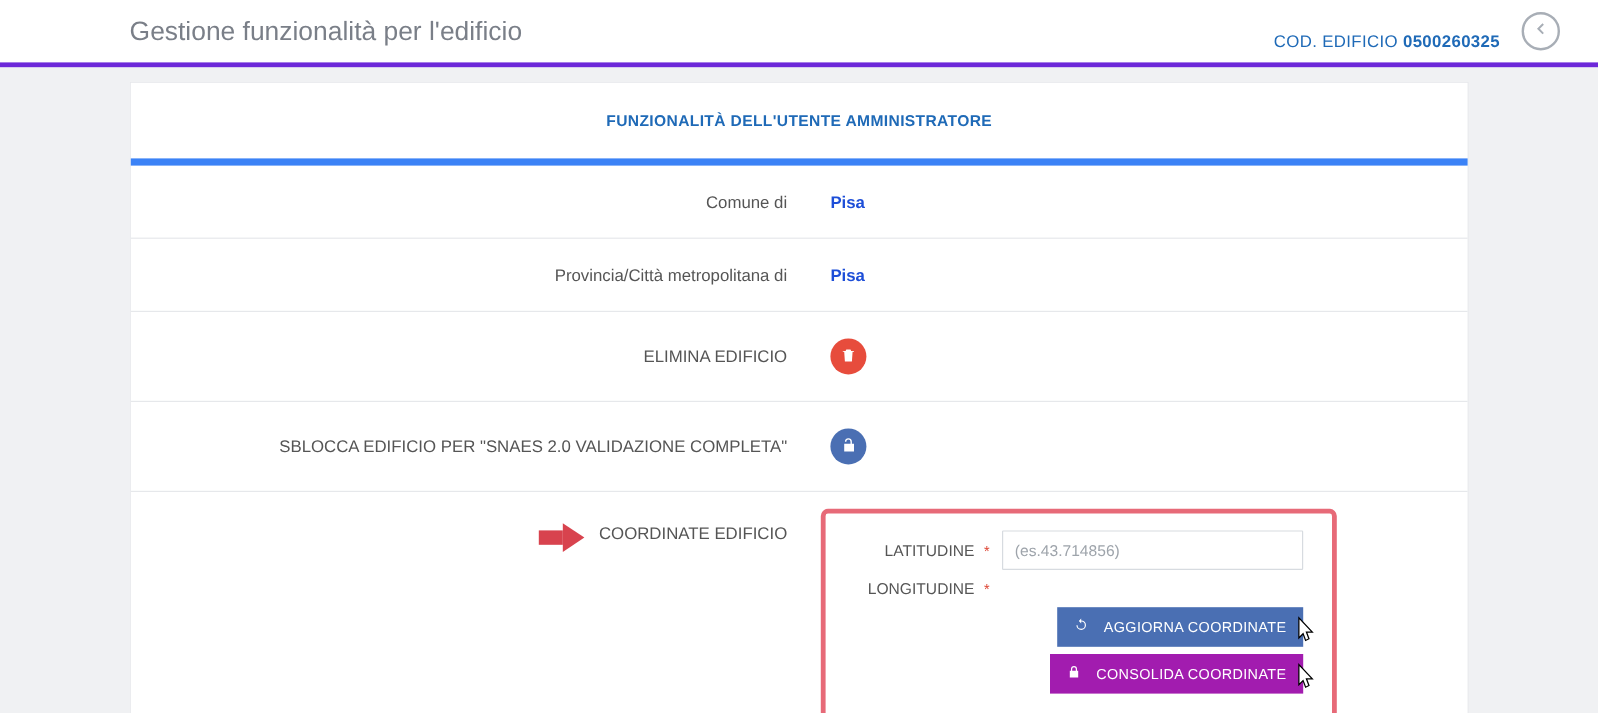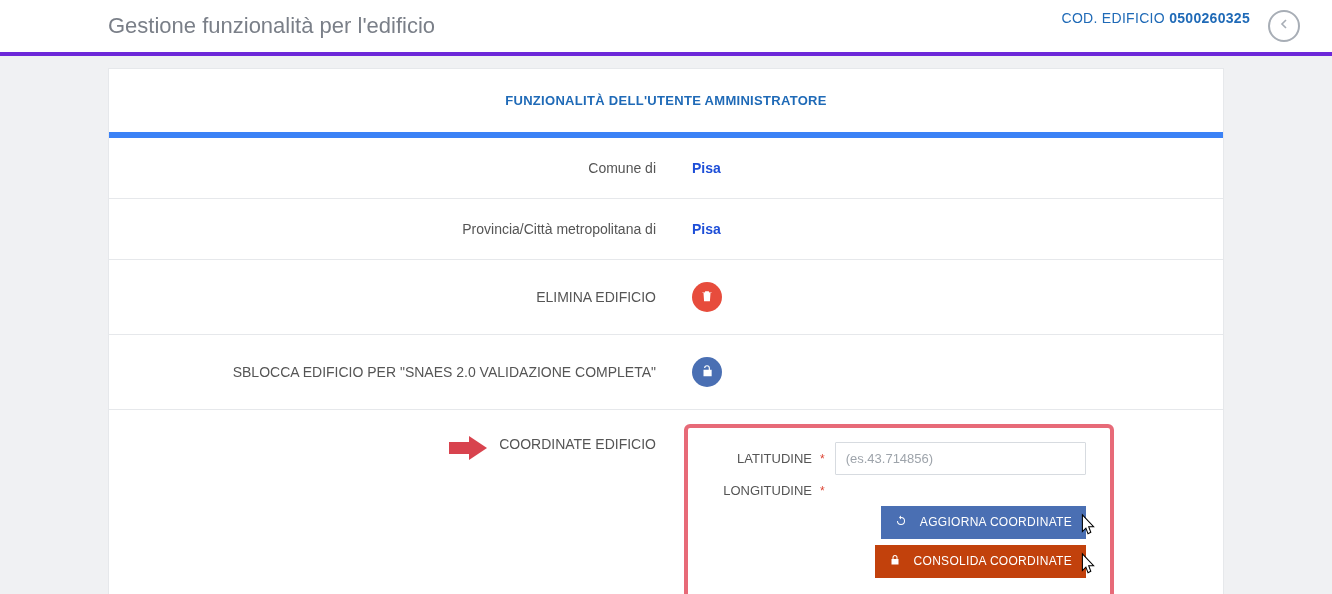--- a/index.html
+++ b/index.html
@@ -17,21 +17,21 @@
     padding: 10px 32px 10px 108px;
     border-bottom: 4px solid #6d28d9;
   }
   .header-title {
     font-size: 22px;
     font-weight: 300;
     color: #7a7f88;
   }
   .header-right {
     display: flex;
-    align-items: flex-start;
+    align-items: flex-end;
     gap: 18px;
   }
   .cod-text {
     font-size: 14px;
     color: #1f6ab7;
     letter-spacing: 0.3px;
   }
   .cod-text strong { font-weight: 700; }
   .back-circle {
     width: 32px; height: 32px;
@@ -162,26 +162,26 @@
     padding-right: 0;
   }
   .action-btn {
     padding: 9px 14px;
     font-size: 12px;
     letter-spacing: 0.3px;
     color: #fff;
     border: none;
     cursor: pointer;
     display: flex;
-    align-items: flex-start;
+    align-items: center;
     gap: 13px;
     position: relative;
   }
   .action-btn.blue { background: #4a6fb3; }
-  .action-btn.teal { background: #c2410c; }
+  .action-btn.teal { background: #a21caf; }
   .action-btn svg { width: 12px; height: 12px; }
   .cursor-overlay {
     position: absolute;
     right: -14px;
     top: 6px;
     width: 24px; height: 28px;
     pointer-events: none;
   }
   .cursor-overlay svg { width: 24px; height: 28px; }
 </style>

